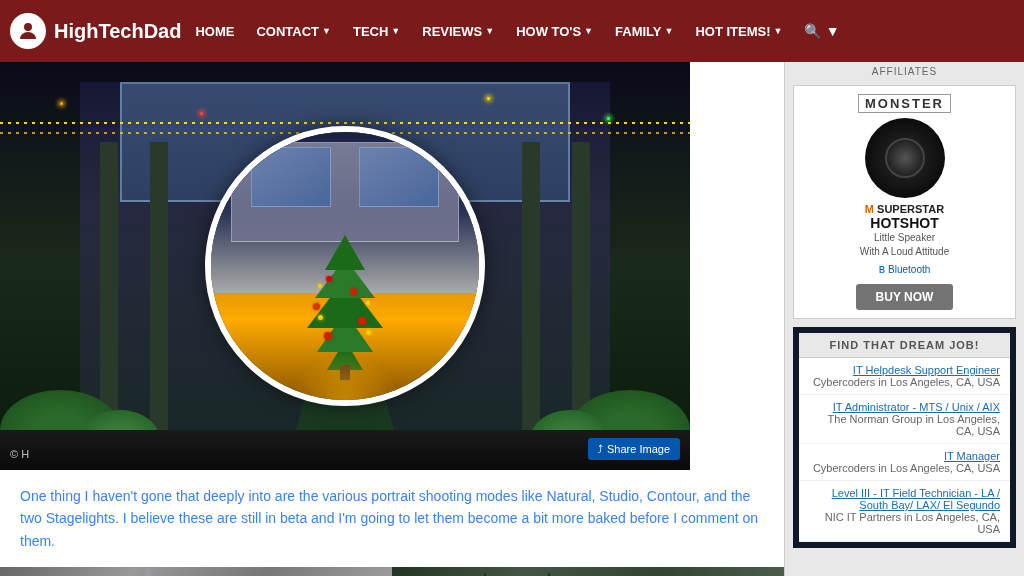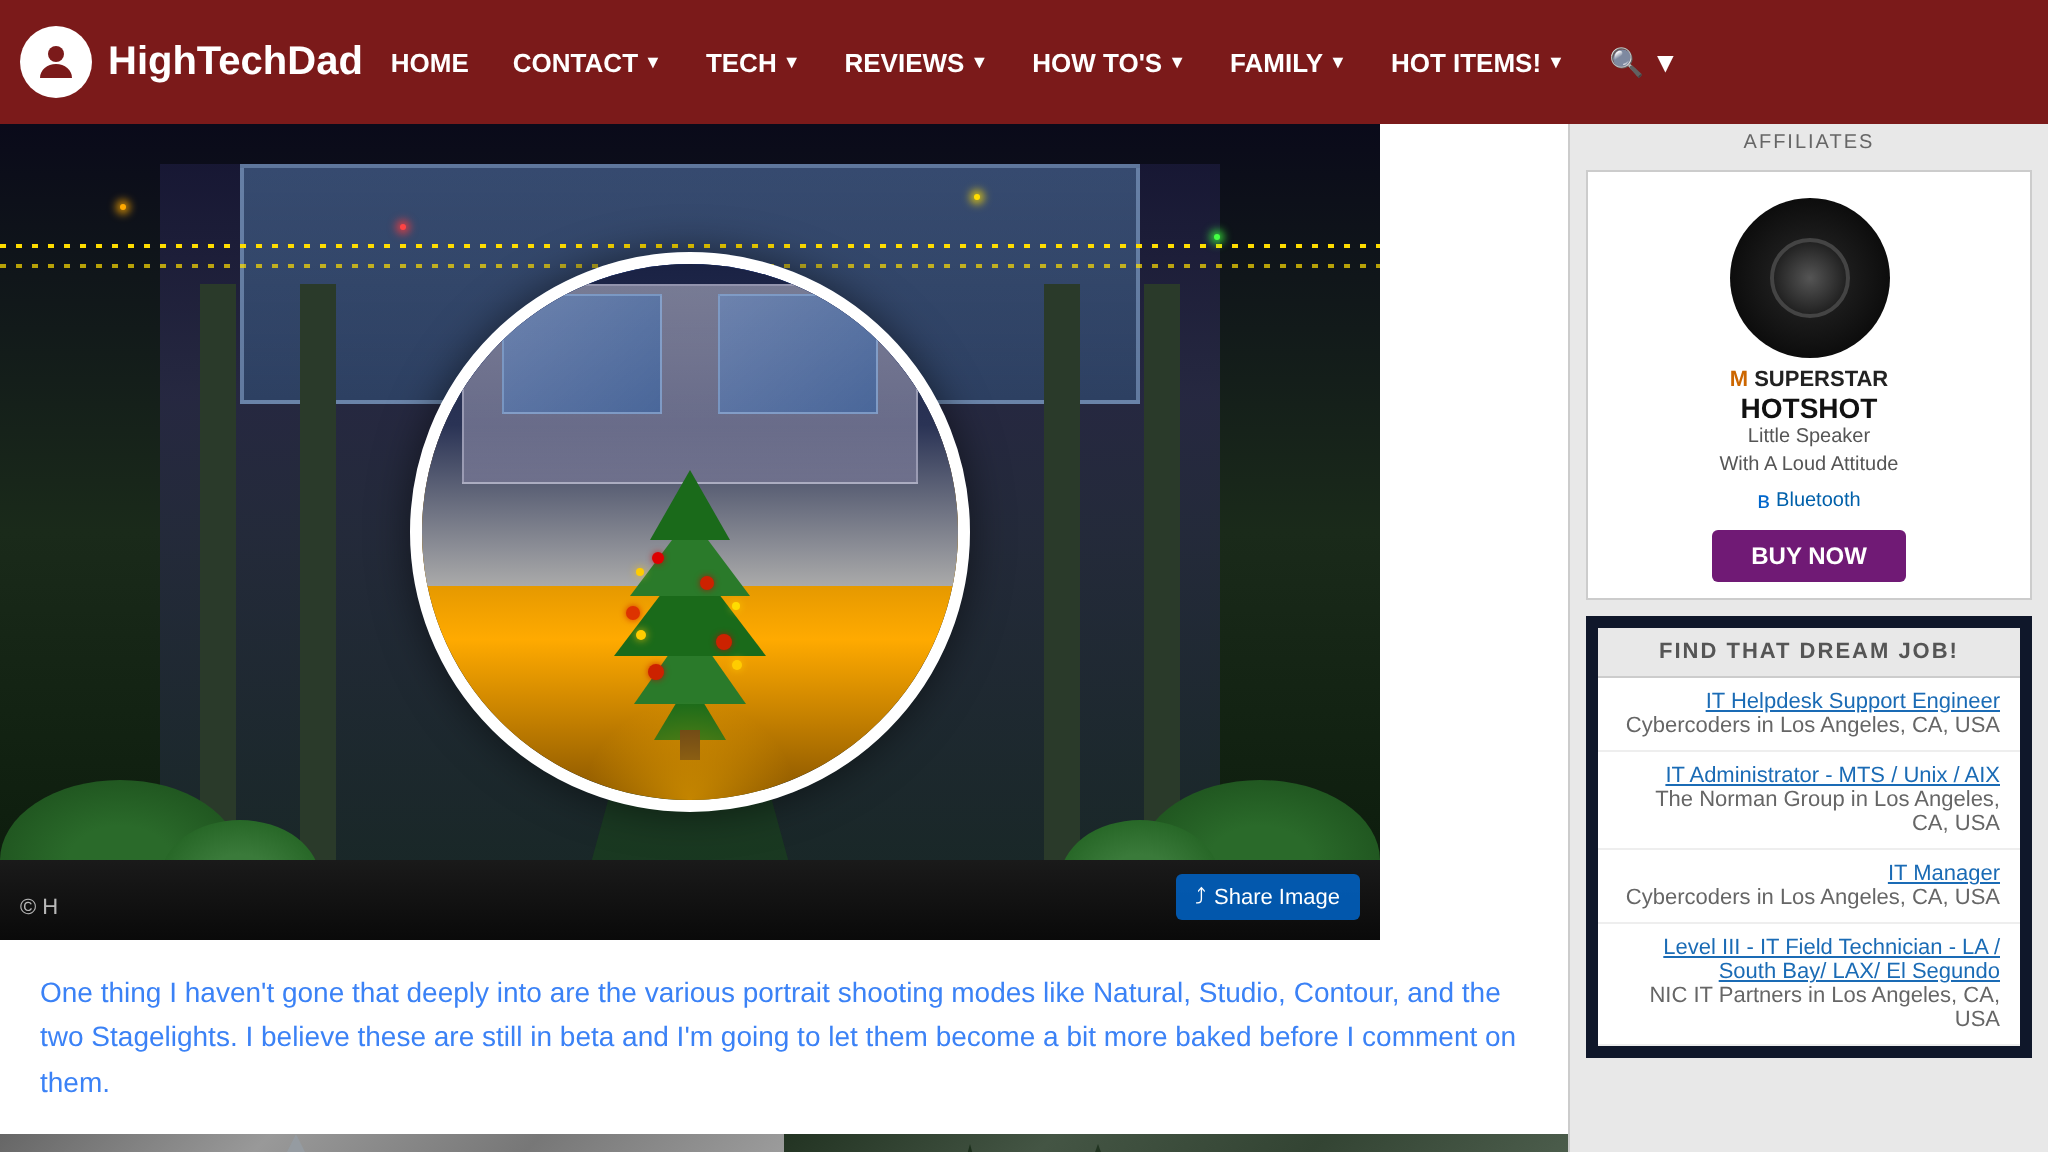--- a/index.html
+++ b/index.html
@@ -223,21 +223,21 @@
     }
     #bluetooth-badge {
       display: inline-flex;
       align-items: center;
       gap: 3px;
       font-size: 10px;
       color: #0060aa;
       margin: 3px 0;
     }
     #buy-now-btn {
-      background: #701a75;
+      background: #737373;
       color: white;
       font-size: 12px;
       font-weight: bold;
       padding: 6px 20px;
       border: none;
       border-radius: 3px;
       cursor: pointer;
       margin-top: 5px;
     }
 
@@ -441,20 +441,23 @@
         </div>
       </div>
     </div>
 
   </div>
 
   <div id="sidebar">
     <div id="affiliates-header">AFFILIATES</div>
 
     <div id="monster-ad">
+      <div id="monster-logo">
+        <span id="monster-logo-text" style="font-size:13px;font-weight:900;color:#333;letter-spacing:2px;border:1px solid #999;padding:1px 6px;">MONSTER</span>
+      </div>
       <div id="speaker-img">
         <div id="speaker-center"></div>
       </div>
       <div id="hotshot-text" style="font-size:11px;font-weight:bold;color:#222;">
         <span style="color:#cc6600;">M</span> SUPERSTAR<br>
         <span style="font-size:14px;font-weight:900;color:#111;">HOTSHOT</span>
       </div>
       <div id="speaker-desc">
         <span>Little Speaker</span><br>
         <span>With A Loud Attitude</span>

